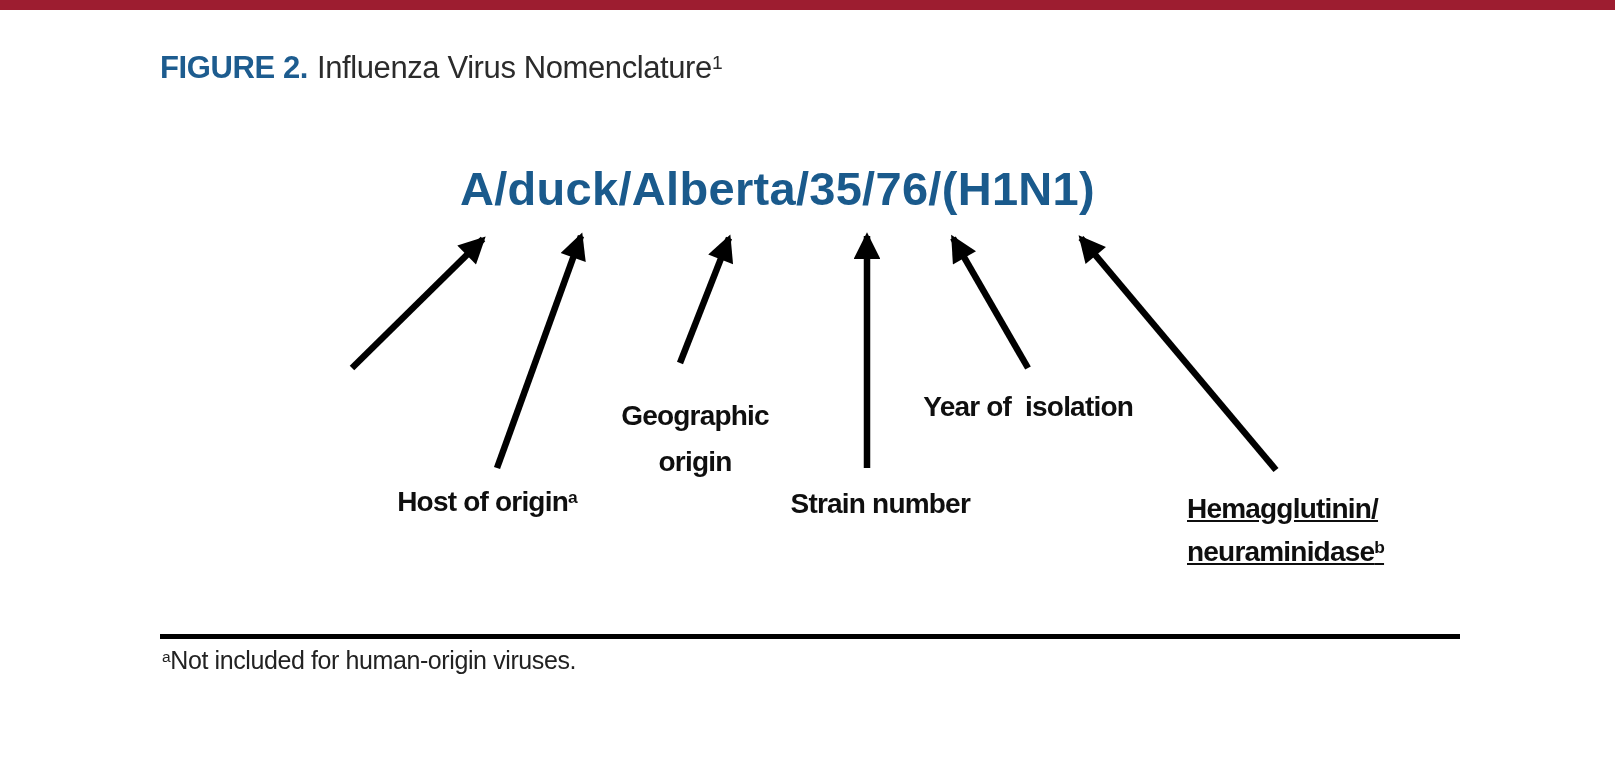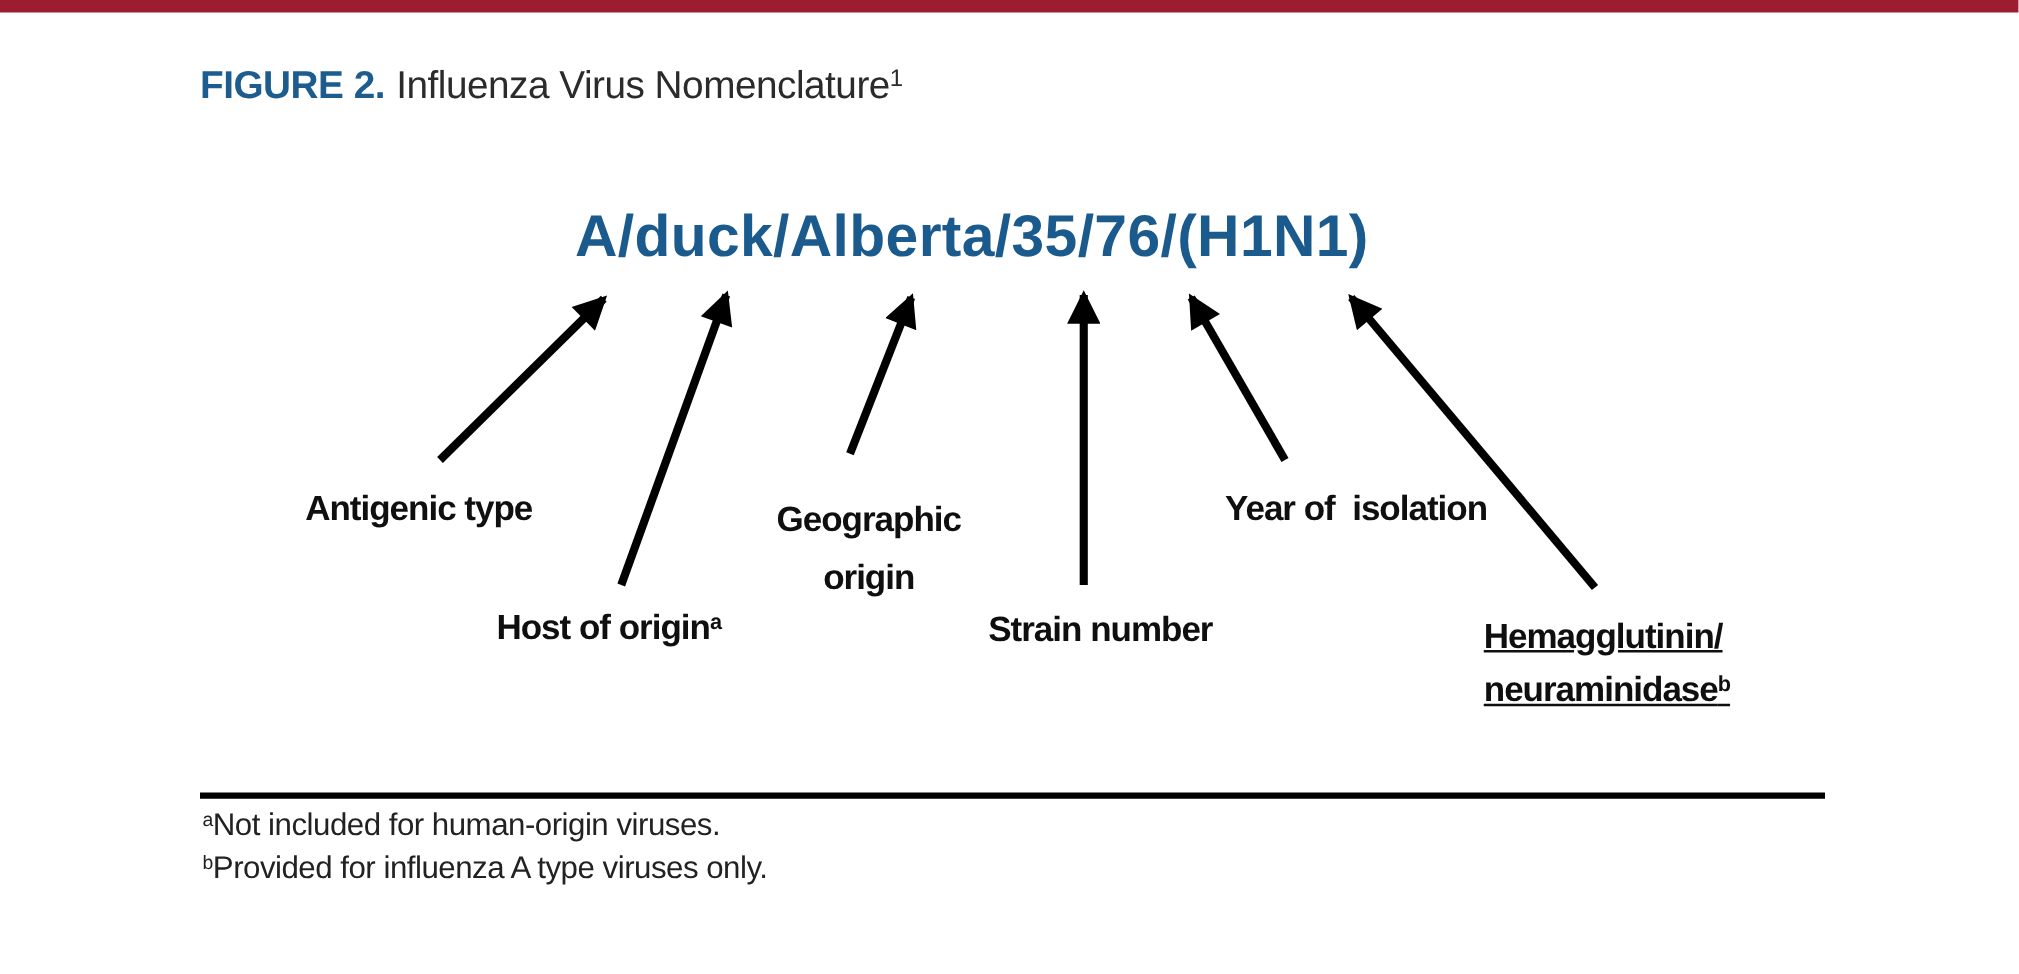--- a/index.html
+++ b/index.html
@@ -60,21 +60,21 @@
     font-weight: bold;
     letter-spacing: -0.8px;
     color: #0f0f0f;
     line-height: 1.0;
     white-space: pre;
   }
   #label-antigenic   { left: 235px;  top: 393px; width: 200px; text-align: center; }
   #label-host       { left: 387px;  top: 488px; width: 200px; text-align: center; }
   #label-geographic  { left: 595px;  top: 393px; width: 200px; text-align: center; line-height: 1.65; }
   #label-strain     { left: 770px;  top: 490px; width: 200px; text-align: right; }
-  #label-year       { left: 980px;  top: 393px; width: 220px; text-align: left; }
+  #label-year       { left: 913px;  top: 393px; width: 220px; text-align: right; }
   #label-hema       { left: 1187px; top: 488px; width: 230px; text-align: left; line-height: 1.52; text-decoration: underline; }
   #arrow-layer {
     position: absolute;
     left: 0; top: 0;
     width: 1615px; height: 779px;
   }
   #arrow-layer line {
     stroke: #000000;
     stroke-width: 6.5;
   }
@@ -113,31 +113,29 @@
       </marker>
     </defs>
     <line x1="352" y1="368" x2="483" y2="239" marker-end="url(#ah)"></line>
     <line x1="497" y1="468" x2="581" y2="236" marker-end="url(#ah)"></line>
     <line x1="680" y1="363" x2="729" y2="238" marker-end="url(#ah)"></line>
     <line x1="867" y1="468" x2="867" y2="236" marker-end="url(#ah)"></line>
     <line x1="1028" y1="368" x2="953" y2="238" marker-end="url(#ah)"></line>
     <line x1="1276" y1="470" x2="1081" y2="238" marker-end="url(#ah)"></line>
   </svg>
 
-  <div id="label-antigenic" class="diagram-label">Antigenic type</div>
 
   <div id="label-geographic" class="diagram-label"><span>Geographic</span><br><span>origin</span></div>
 
   <div id="label-host" class="diagram-label"><span>Host of origin</span><sup class="small-sup">a</sup></div>
 
   <div id="label-strain" class="diagram-label">Strain number</div>
 
   <div id="label-year" class="diagram-label">Year of  isolation</div>
 
   <div id="label-hema" class="diagram-label"><span>Hemagglutinin/</span><br><span>neuraminidase</span><sup class="small-sup">b</sup></div>
 
   <div id="divider-rule"></div>
 
   <div id="footnote-a" class="footnote"><sup class="small-sup">a</sup><span>Not included for human-origin viruses.</span></div>
 
-  <div id="footnote-b" class="footnote"><sup class="small-sup">b</sup><span>Provided for influenza A type viruses only.</span></div>
 
 </div>
 
 </body></html>

